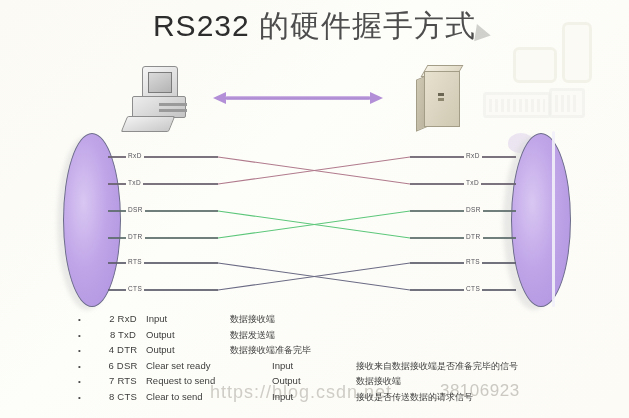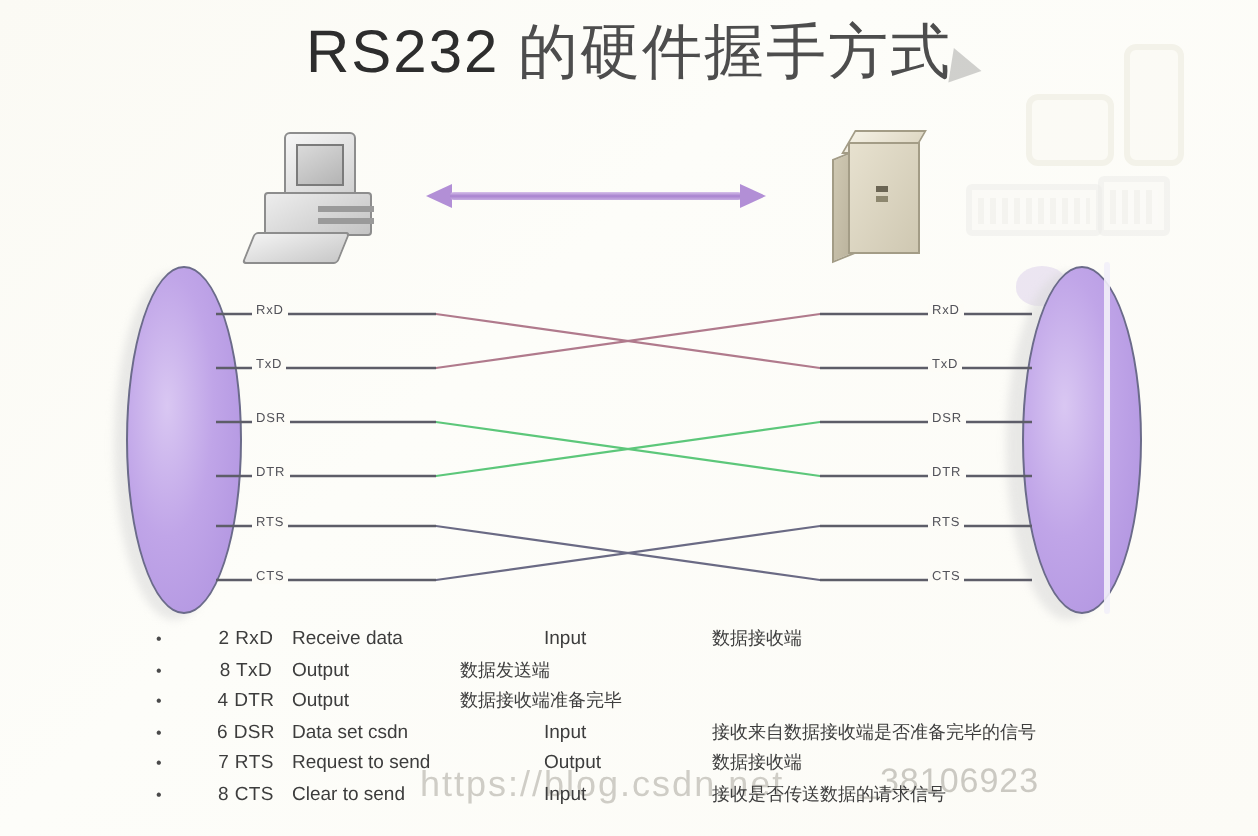--- a/index.html
+++ b/index.html
@@ -336,40 +336,39 @@
   <div class="wire-label" style="left:464px; top:258px;">RTS</div>
   <div class="wire-label" style="left:464px; top:285px;">CTS</div>
 
   <div class="watermark">https://blog.csdn.net</div>
   <div class="watermark-2">_38106923</div>
 
   <div class="legend">
     <div class="legend-row">
       <span class="c-bullet">•</span>
       <span class="c-pin">2 RxD</span>
-      <span class="c-desc">Receive data</span>
       <span class="c-dir">Input</span>
       <span class="c-cn">数据接收端</span>
     </div>
     <div class="legend-row">
       <span class="c-bullet">•</span>
       <span class="c-pin">8 TxD</span>
       <span class="c-dir">Output</span>
       <span class="c-cn">数据发送端</span>
     </div>
     <div class="legend-row">
       <span class="c-bullet">•</span>
       <span class="c-pin">4 DTR</span>
       <span class="c-dir">Output</span>
       <span class="c-cn">数据接收端准备完毕</span>
     </div>
     <div class="legend-row">
       <span class="c-bullet">•</span>
       <span class="c-pin">6 DSR</span>
-      <span class="c-desc">Data set csdn</span>
+      <span class="c-desc">Clear set ready</span>
       <span class="c-dir">Input</span>
       <span class="c-cn">接收来自数据接收端是否准备完毕的信号</span>
     </div>
     <div class="legend-row">
       <span class="c-bullet">•</span>
       <span class="c-pin">7 RTS</span>
       <span class="c-desc">Request to send</span>
       <span class="c-dir">Output</span>
       <span class="c-cn">数据接收端</span>
     </div>

